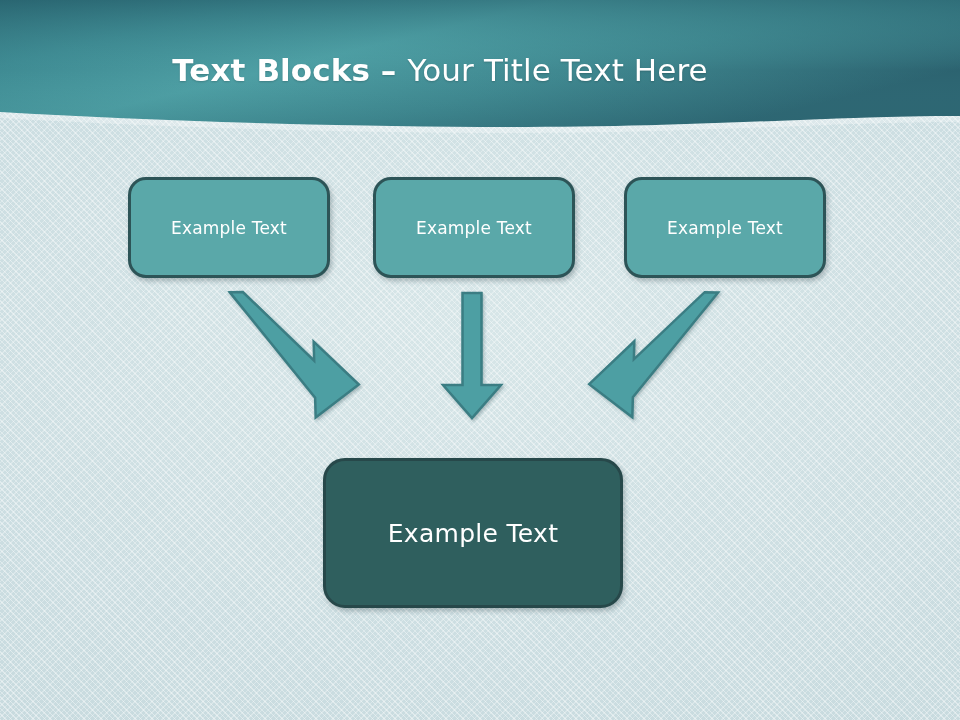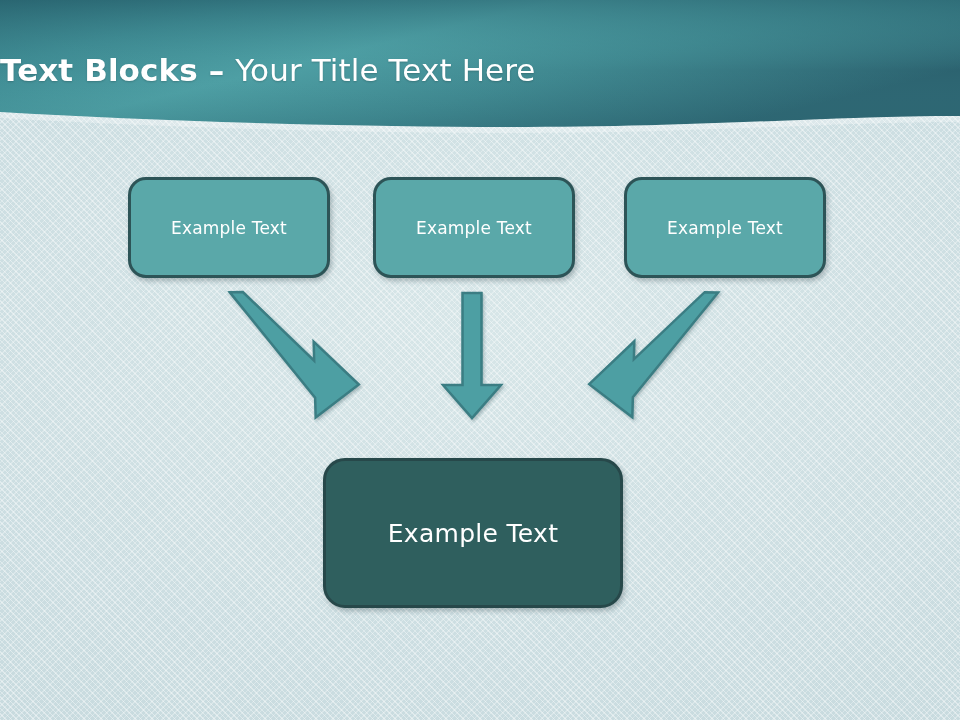--- a/index.html
+++ b/index.html
@@ -43,21 +43,21 @@
     width: 960px;
     height: 150px;
   }
   #header-banner svg { display: block; }
 
   #title-text {
     position: absolute;
     left: 0;
     top: 51px;
     width: 880px;
-    text-align: left;
+    text-align: center;
     color: #ffffff;
     font-size: 31px;
     line-height: 38px;
     font-weight: 400;
     letter-spacing: 0.1px;
     white-space: nowrap;
     text-shadow: 0 1px 2px rgba(0,0,0,0.18);
   }
   #title-text .bold { font-weight: 700; }
 

